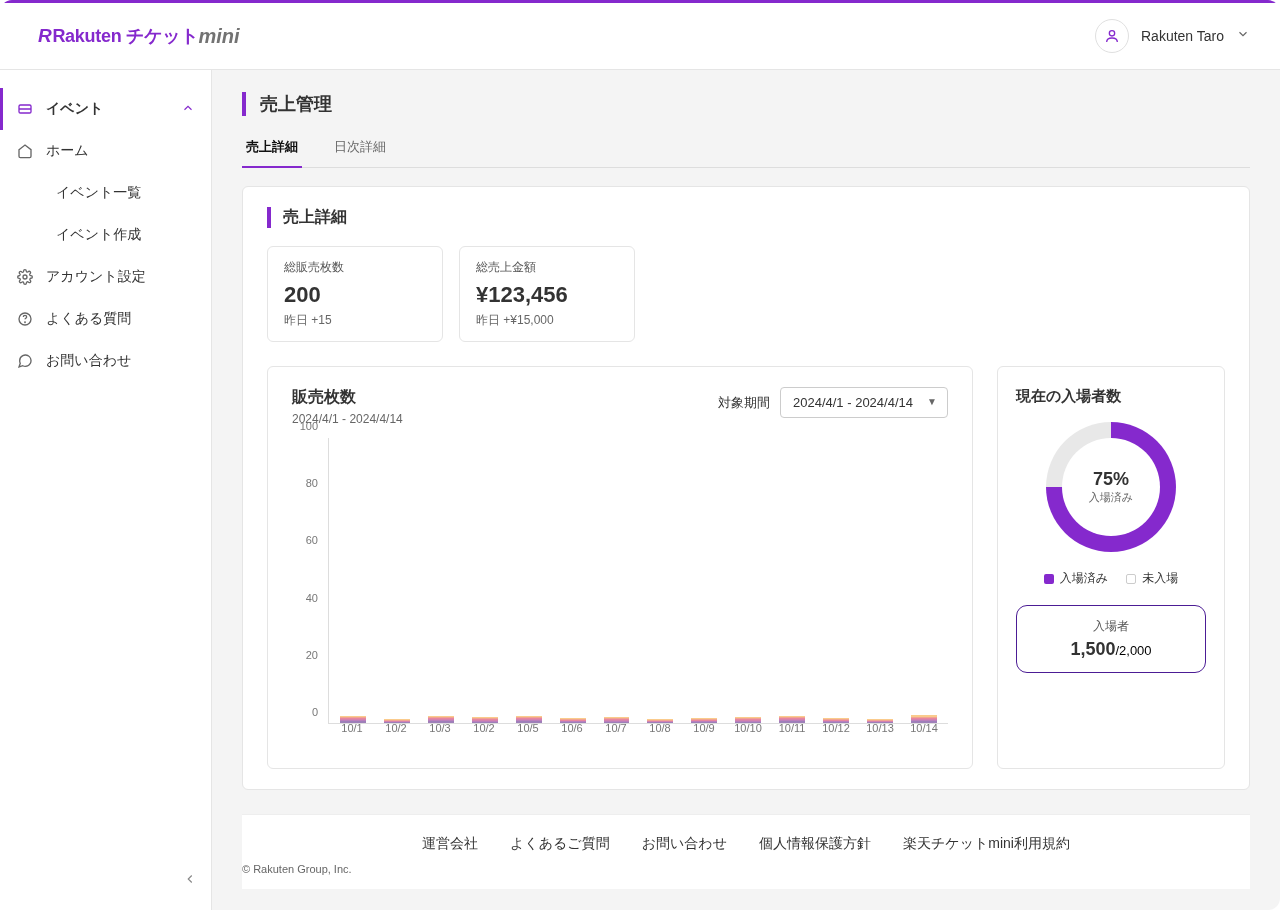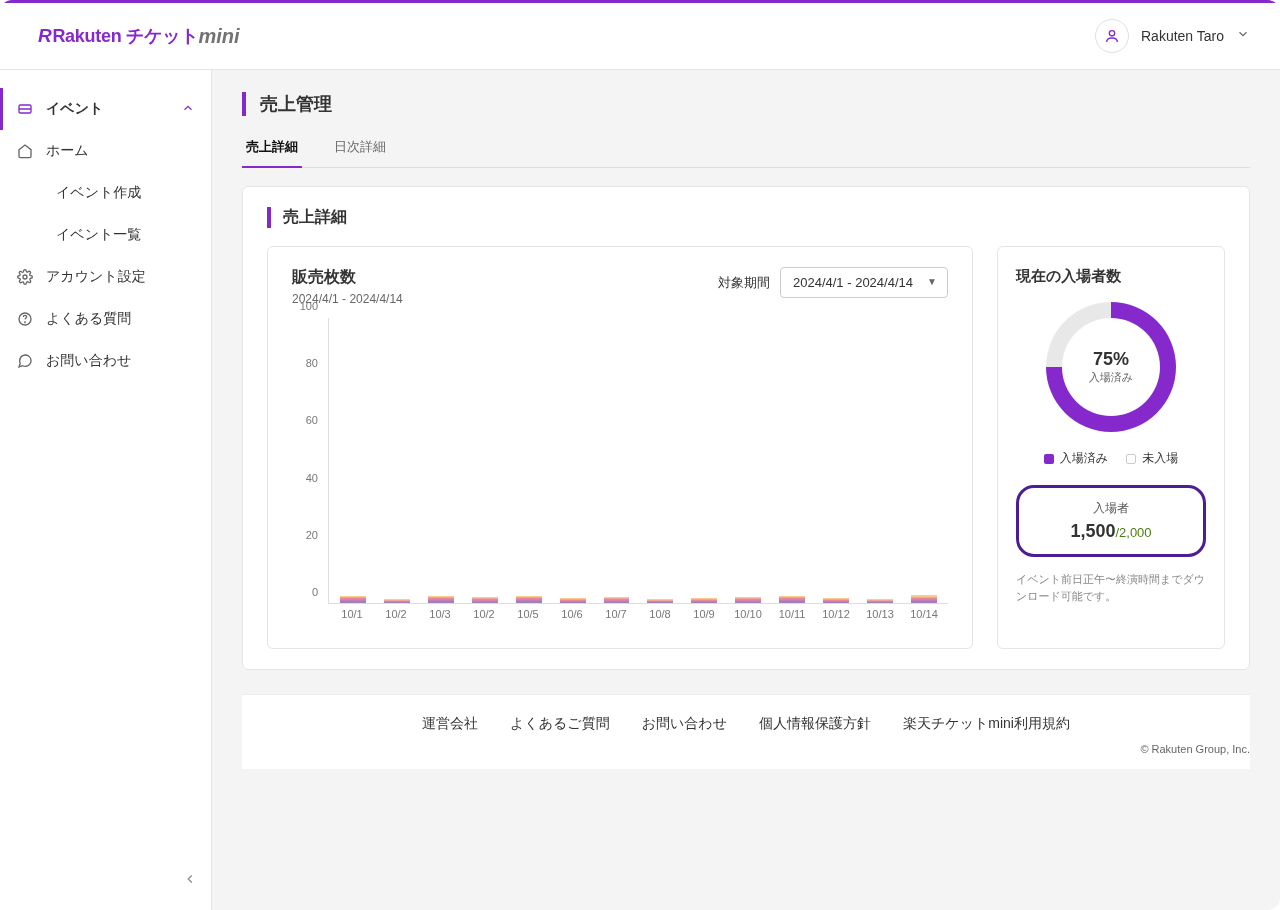--- a/index.html
+++ b/index.html
@@ -44,39 +44,39 @@
 .period-select { border: 1px solid #ccc; border-radius: 4px; padding: 7px 34px 7px 12px; font-size: 13px; position: relative; cursor: pointer; background: #fff; }
 .period-select::after { content: "▼"; position: absolute; right: 10px; top: 8px; font-size: 10px; color: #666; }
 .chart-area { position: relative; height: 310px; margin-top: 12px; }
 .y-axis { position: absolute; left: 0; top: 0; bottom: 24px; width: 32px; }
 .y-tick { position: absolute; right: 6px; font-size: 11px; color: #777; transform: translateY(-50%); }
 .plot { position: absolute; left: 36px; right: 0; top: 0; bottom: 24px; border-left: 1px solid #ddd; border-bottom: 1px solid #ddd; }
 .bars { position: absolute; left: 0; right: 0; bottom: 0; top: 0; display: flex; align-items: flex-end; padding: 0 6px; gap: 8px; }
 .bar-col { flex: 1; display: flex; flex-direction: column; justify-content: flex-end; align-items: center; }
 .bar { width: 72%; border-radius: 2px 2px 0 0; display: flex; flex-direction: column; }
 .seg { flex: 1; border-top: 1px solid rgba(255,255,255,0.4); }
-.x-labels { position: absolute; left: 36px; right: 0; bottom: 0; height: 20px; display: flex; padding: 0 6px; gap: 8px; }
+.x-labels { position: absolute; left: 36px; right: 0; bottom: 6px; height: 20px; display: flex; padding: 0 6px; gap: 8px; }
 .x-lab { flex: 1; text-align: center; font-size: 11px; color: #777; }
 .side-card { width: 228px; background: #fff; border: 1px solid #e5e5e5; border-radius: 6px; padding: 20px 18px; }
 .side-title { font-size: 15px; font-weight: 700; margin-bottom: 16px; }
 .donut-wrap { position: relative; width: 130px; height: 130px; margin: 0 auto 18px; }
 .donut { width: 130px; height: 130px; border-radius: 50%; background: conic-gradient(#8529cd 0 270deg, #e8e8e8 270deg 360deg); }
 .donut-hole { position: absolute; top: 16px; left: 16px; width: 98px; height: 98px; background: #fff; border-radius: 50%; display: flex; flex-direction: column; align-items: center; justify-content: center; }
 .donut-pct { font-size: 18px; font-weight: 700; }
 .donut-lbl { font-size: 11px; color: #666; }
 .legend { display: flex; justify-content: center; gap: 18px; font-size: 12px; margin-bottom: 18px; }
 .legend-item { display: flex; align-items: center; gap: 6px; }
 .legend-sw { width: 10px; height: 10px; border-radius: 2px; }
-.attendee-box { border: 3px solid #4c1d95; border-radius: 18px; padding: 12px; text-align: center; margin-bottom: 14px; }
+.attendee-box { border: 1px solid #4c1d95; border-radius: 11px; padding: 12px; text-align: center; margin-bottom: 14px; }
 .attendee-lbl { font-size: 12px; color: #555; }
 .attendee-val { font-size: 18px; font-weight: 700; margin-top: 4px; }
-.attendee-val .den { font-size: 13px; font-weight: 400; color: #4d7c0f; }
+.attendee-val .den { font-size: 13px; font-weight: 400; color: #000000; }
 .dl-btn { border: 1px solid #8529cd; color: #8529cd; background: #fff; border-radius: 4px; padding: 10px; width: 100%; font-size: 13px; font-weight: 600; cursor: pointer; display: flex; align-items: center; justify-content: center; gap: 8px; }
 .note { font-size: 11px; color: #888; margin-top: 10px; line-height: 1.5; }
-.footer1 { background: #fff; text-align: right; padding: 20px 0 14px; border-top: 1px solid #eee; margin-top: 24px; }
+.footer1 { background: #fff; text-align: left; padding: 20px 0 14px; border-top: 1px solid #eee; margin-top: 24px; }
 .footer1 .links { display: flex; justify-content: center; gap: 32px; font-size: 14px; color: #333; margin-bottom: 10px; }
 .footer1 .links span { cursor: pointer; }
 .copyright { font-size: 11px; color: #666; }
 </style>
 </head>
 <body>
 
 <div class="app">
   <div class="topbar"></div>
   <div class="header">
@@ -115,22 +115,22 @@
             </svg></span>
       </div>
       <div class="nav-item">
         <span class="nav-icon">
             <svg width="16" height="16" viewBox="0 0 24 24" fill="none" stroke="currentColor" stroke-width="2">
               <path d="M3 10l9-7 9 7v10a2 2 0 01-2 2H5a2 2 0 01-2-2z"></path>
             </svg>
           </span>
         <span>ホーム</span>
       </div>
+      <div class="nav-sub"><span>イベント一覧</span></div>
       <div class="nav-sub"><span>イベント作成</span></div>
-      <div class="nav-sub"><span>イベント一覧</span></div>
       <div class="nav-item">
         <span class="nav-icon">
             <svg width="16" height="16" viewBox="0 0 24 24" fill="none" stroke="currentColor" stroke-width="2">
               <circle cx="12" cy="12" r="3"></circle>
               <path d="M19.4 15a1.7 1.7 0 00.3 1.8l.1.1a2 2 0 11-2.8 2.8l-.1-.1a1.7 1.7 0 00-1.8-.3 1.7 1.7 0 00-1 1.5V21a2 2 0 11-4 0v-.1a1.7 1.7 0 00-1-1.5 1.7 1.7 0 00-1.8.3l-.1.1a2 2 0 11-2.8-2.8l.1-.1a1.7 1.7 0 00.3-1.8 1.7 1.7 0 00-1.5-1H3a2 2 0 110-4h.1a1.7 1.7 0 001.5-1 1.7 1.7 0 00-.3-1.8l-.1-.1a2 2 0 112.8-2.8l.1.1a1.7 1.7 0 001.8.3 1.7 1.7 0 001-1.5V3a2 2 0 114 0v.1a1.7 1.7 0 001 1.5 1.7 1.7 0 001.8-.3l.1-.1a2 2 0 112.8 2.8l-.1.1a1.7 1.7 0 00-.3 1.8 1.7 1.7 0 001.5 1H21a2 2 0 110 4h-.1a1.7 1.7 0 00-1.5 1z"></path>
             </svg>
           </span>
         <span>アカウント設定</span>
       </div>
       <div class="nav-item">
@@ -160,20 +160,32 @@
 
     <div class="main">
       <div class="page-title">売上管理</div>
       <div class="tabs">
         <div class="tab active"><span>売上詳細</span></div>
         <div class="tab"><span>日次詳細</span></div>
       </div>
 
       <div class="panel">
         <div class="section-title">売上詳細</div>
+        <div class="stat-row">
+          <div class="stat-card">
+            <div class="stat-label">総販売枚数</div>
+            <div class="stat-value">200</div>
+            <div class="stat-delta">昨日 +15</div>
+          </div>
+          <div class="stat-card">
+            <div class="stat-label">総売上金額</div>
+            <div class="stat-value">¥123,456</div>
+            <div class="stat-delta">昨日 +¥15,000</div>
+          </div>
+        </div>
 
         <div class="content-row">
           <div class="chart-card">
             <div class="chart-head">
               <div>
                 <div class="chart-title">販売枚数</div>
                 <div class="chart-sub">2024/4/1 - 2024/4/14</div>
               </div>
               <div class="period">
                 <span>対象期間</span>
@@ -365,21 +377,20 @@
                 </div>
               <div class="legend-item">
                   <span class="legend-sw" style="background:#fff;border:1px solid #ccc"></span>
                   <span>未入場</span>
                 </div>
             </div>
             <div class="attendee-box">
               <div class="attendee-lbl">入場者</div>
               <div class="attendee-val"><span>1,500</span><span class="den">/2,000</span></div>
             </div>
-            <div class="note">イベント前日正午〜終演時間までダウンロード可能です。</div>
           </div>
         </div>
       </div>
 
       <div class="footer1">
         <div class="links" id="footer1-links">
             <span>運営会社</span>
             <span>よくあるご質問</span>
             <span>お問い合わせ</span>
             <span>個人情報保護方針</span>

